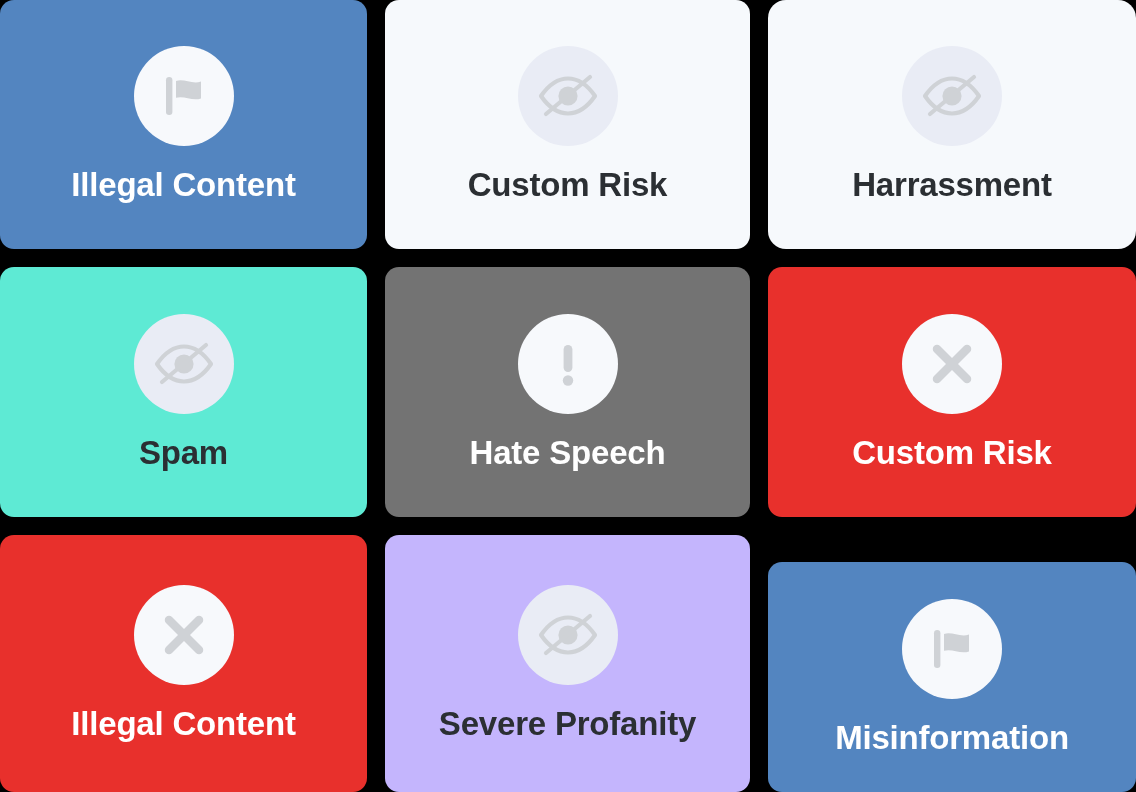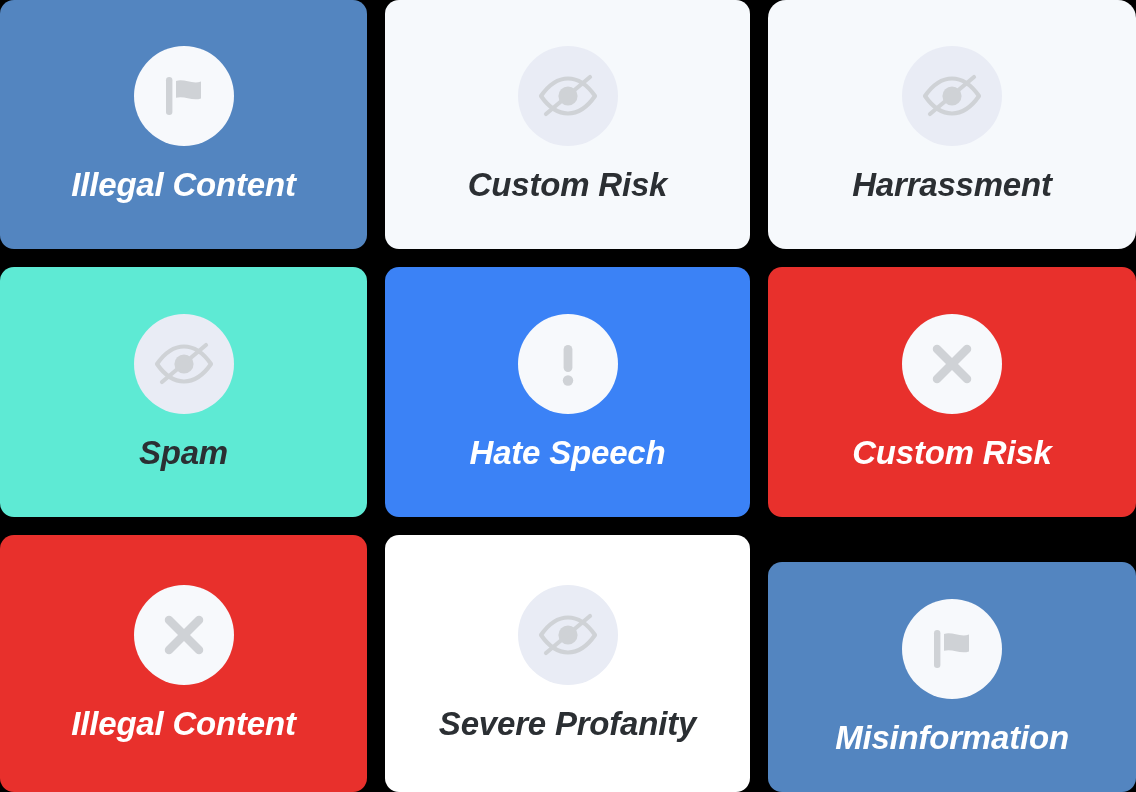--- a/index.html
+++ b/index.html
@@ -50,21 +50,20 @@
   .icon-wrap svg { display: block; }
   .label {
     margin-top: 22px;
     font-size: 33px;
     line-height: 1.05;
     font-weight: 700;
     letter-spacing: -0.2px;
     text-align: center;
     white-space: nowrap;
     font-family: "Liberation Sans", sans-serif;
-    font-style: italic;
   }
   .card.light .label { color: #2b2f33; }
   .card.solid .label { color: #ffffff; }
 </style>
 </head>
 <body>
 
 <div id="grid">
     <div class="card solid row-0 col-0" style="background: rgb(83, 133, 192);">
       <div class="icon-wrap">
@@ -98,21 +97,21 @@
     <div class="card light row-1 col-0" style="background: #5eead4;">
       <div class="icon-wrap">
         <svg width="64" height="64" viewBox="0 0 64 64">
           <path d="M5 32 C14 19, 24 14.5, 32 14.5 C40 14.5, 50 19, 59 32 C50 45, 40 49.5, 32 49.5 C24 49.5, 14 45, 5 32 Z" fill="none" stroke="#cfd2d6" stroke-width="4.2" stroke-linejoin="round"></path>
           <circle cx="32" cy="32" r="9.6" fill="#cfd2d6"></circle>
           <line x1="10" y1="50" x2="54" y2="13" stroke="#cfd2d6" stroke-width="4.2" stroke-linecap="round"></line>
         </svg>
       </div>
       <div class="label">Spam</div>
     </div>
-    <div class="card solid row-1 col-1" style="background: #3b82f6;">
+    <div class="card solid row-1 col-1" style="background: #737373;">
       <div class="icon-wrap">
         <svg width="52" height="52" viewBox="0 0 52 52">
           <rect x="21.6" y="7" width="8.8" height="27" rx="4.4" fill="#cfd2d6"></rect>
           <circle cx="26" cy="42.5" r="5.2" fill="#cfd2d6"></circle>
         </svg>
       </div>
       <div class="label">Hate Speech</div>
     </div>
     <div class="card solid row-1 col-2" style="background: rgb(232, 48, 44);">
       <div class="icon-wrap">
@@ -125,21 +124,21 @@
     </div>
     <div class="card solid row-2 col-0" style="background: rgb(232, 48, 44);">
       <div class="icon-wrap">
         <svg width="58" height="58" viewBox="0 0 58 58">
           <line x1="14" y1="14" x2="44" y2="44" stroke="#cfd2d6" stroke-width="8.5" stroke-linecap="round"></line>
           <line x1="44" y1="14" x2="14" y2="44" stroke="#cfd2d6" stroke-width="8.5" stroke-linecap="round"></line>
         </svg>
       </div>
       <div class="label">Illegal Content</div>
     </div>
-    <div class="card light row-2 col-1" style="background: #ffffff;">
+    <div class="card light row-2 col-1" style="background: #c4b5fd;">
       <div class="icon-wrap">
         <svg width="64" height="64" viewBox="0 0 64 64">
           <path d="M5 32 C14 19, 24 14.5, 32 14.5 C40 14.5, 50 19, 59 32 C50 45, 40 49.5, 32 49.5 C24 49.5, 14 45, 5 32 Z" fill="none" stroke="#cfd2d6" stroke-width="4.2" stroke-linejoin="round"></path>
           <circle cx="32" cy="32" r="9.6" fill="#cfd2d6"></circle>
           <line x1="10" y1="50" x2="54" y2="13" stroke="#cfd2d6" stroke-width="4.2" stroke-linecap="round"></line>
         </svg>
       </div>
       <div class="label">Severe Profanity</div>
     </div>
     <div class="card solid row-2 col-2" style="background: rgb(83, 133, 192); margin-top: 27px;">

